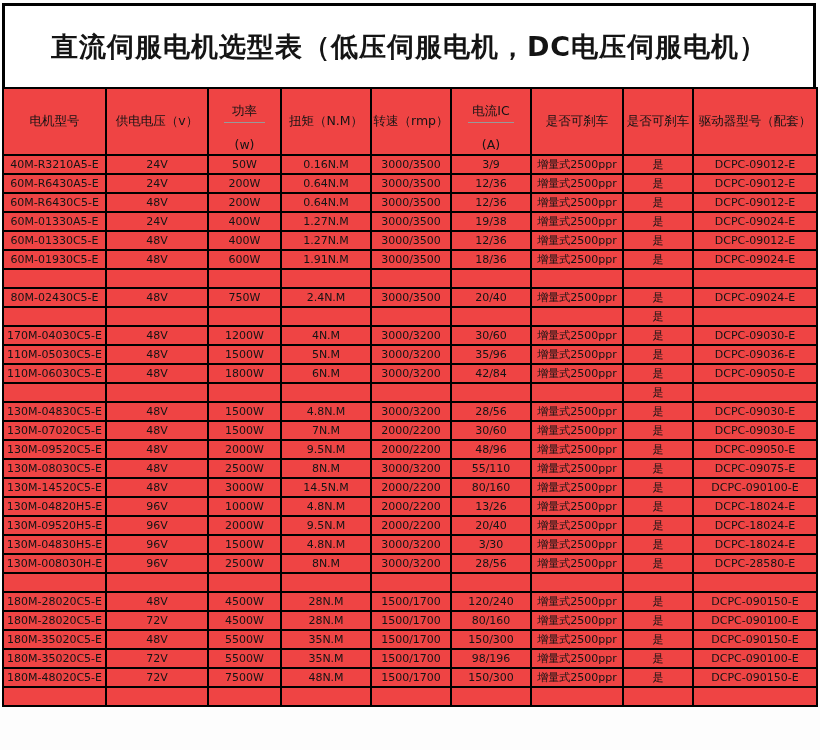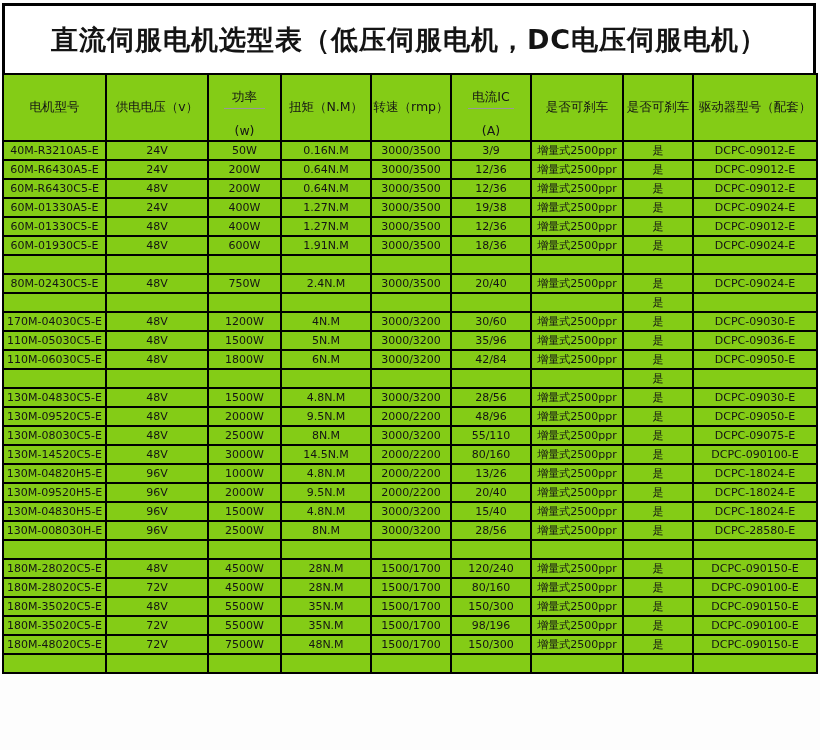--- a/index.html
+++ b/index.html
@@ -10,37 +10,37 @@
     font-family: "DejaVu Sans", "Liberation Sans", sans-serif;
     color: #141414;
   }
   .sheet {
     width: 814px;
     margin: 3px 0 0 2px;
   }
   .title-box {
     border: 3px solid #000;
     border-bottom: none;
-    height: 70px;
+    height: 84px;
     display: flex;
     align-items: center;
     justify-content: center;
     background: #fff;
   }
   .title-box h1 {
     font-size: 27px;
     font-weight: bold;
     letter-spacing: 1px;
     white-space: nowrap;
   }
   table.motor-table {
     width: 814px;
     border-collapse: collapse;
     table-layout: fixed;
-    background: #84cc16;
+    background: #ef4444;
   }
   table.motor-table th, table.motor-table td {
     border: 2px solid #000;
     text-align: center;
     vertical-align: middle;
     overflow: hidden;
     white-space: nowrap;
   }
   table.motor-table th {
     height: 46px;
@@ -278,20 +278,31 @@
           <td>48V</td>
           <td>1500W</td>
           <td>4.8N.M</td>
           <td>3000/3200</td>
           <td>28/56</td>
           <td>增量式2500ppr</td>
           <td>是</td>
           <td>DCPC-09030-E</td>
         </tr>
         <tr>
+          <td>130M-07020C5-E</td>
+          <td>48V</td>
+          <td>1500W</td>
+          <td>7N.M</td>
+          <td>2000/2200</td>
+          <td>30/60</td>
+          <td>增量式2500ppr</td>
+          <td>是</td>
+          <td>DCPC-09030-E</td>
+        </tr>
+        <tr>
           <td>130M-09520C5-E</td>
           <td>48V</td>
           <td>2000W</td>
           <td>9.5N.M</td>
           <td>2000/2200</td>
           <td>48/96</td>
           <td>增量式2500ppr</td>
           <td>是</td>
           <td>DCPC-09050-E</td>
         </tr>
@@ -338,21 +349,21 @@
           <td>增量式2500ppr</td>
           <td>是</td>
           <td>DCPC-18024-E</td>
         </tr>
         <tr>
           <td>130M-04830H5-E</td>
           <td>96V</td>
           <td>1500W</td>
           <td>4.8N.M</td>
           <td>3000/3200</td>
-          <td>15/40</td>
+          <td>3/30</td>
           <td>增量式2500ppr</td>
           <td>是</td>
           <td>DCPC-18024-E</td>
         </tr>
         <tr>
           <td>130M-008030H-E</td>
           <td>96V</td>
           <td>2500W</td>
           <td>8N.M</td>
           <td>3000/3200</td>

